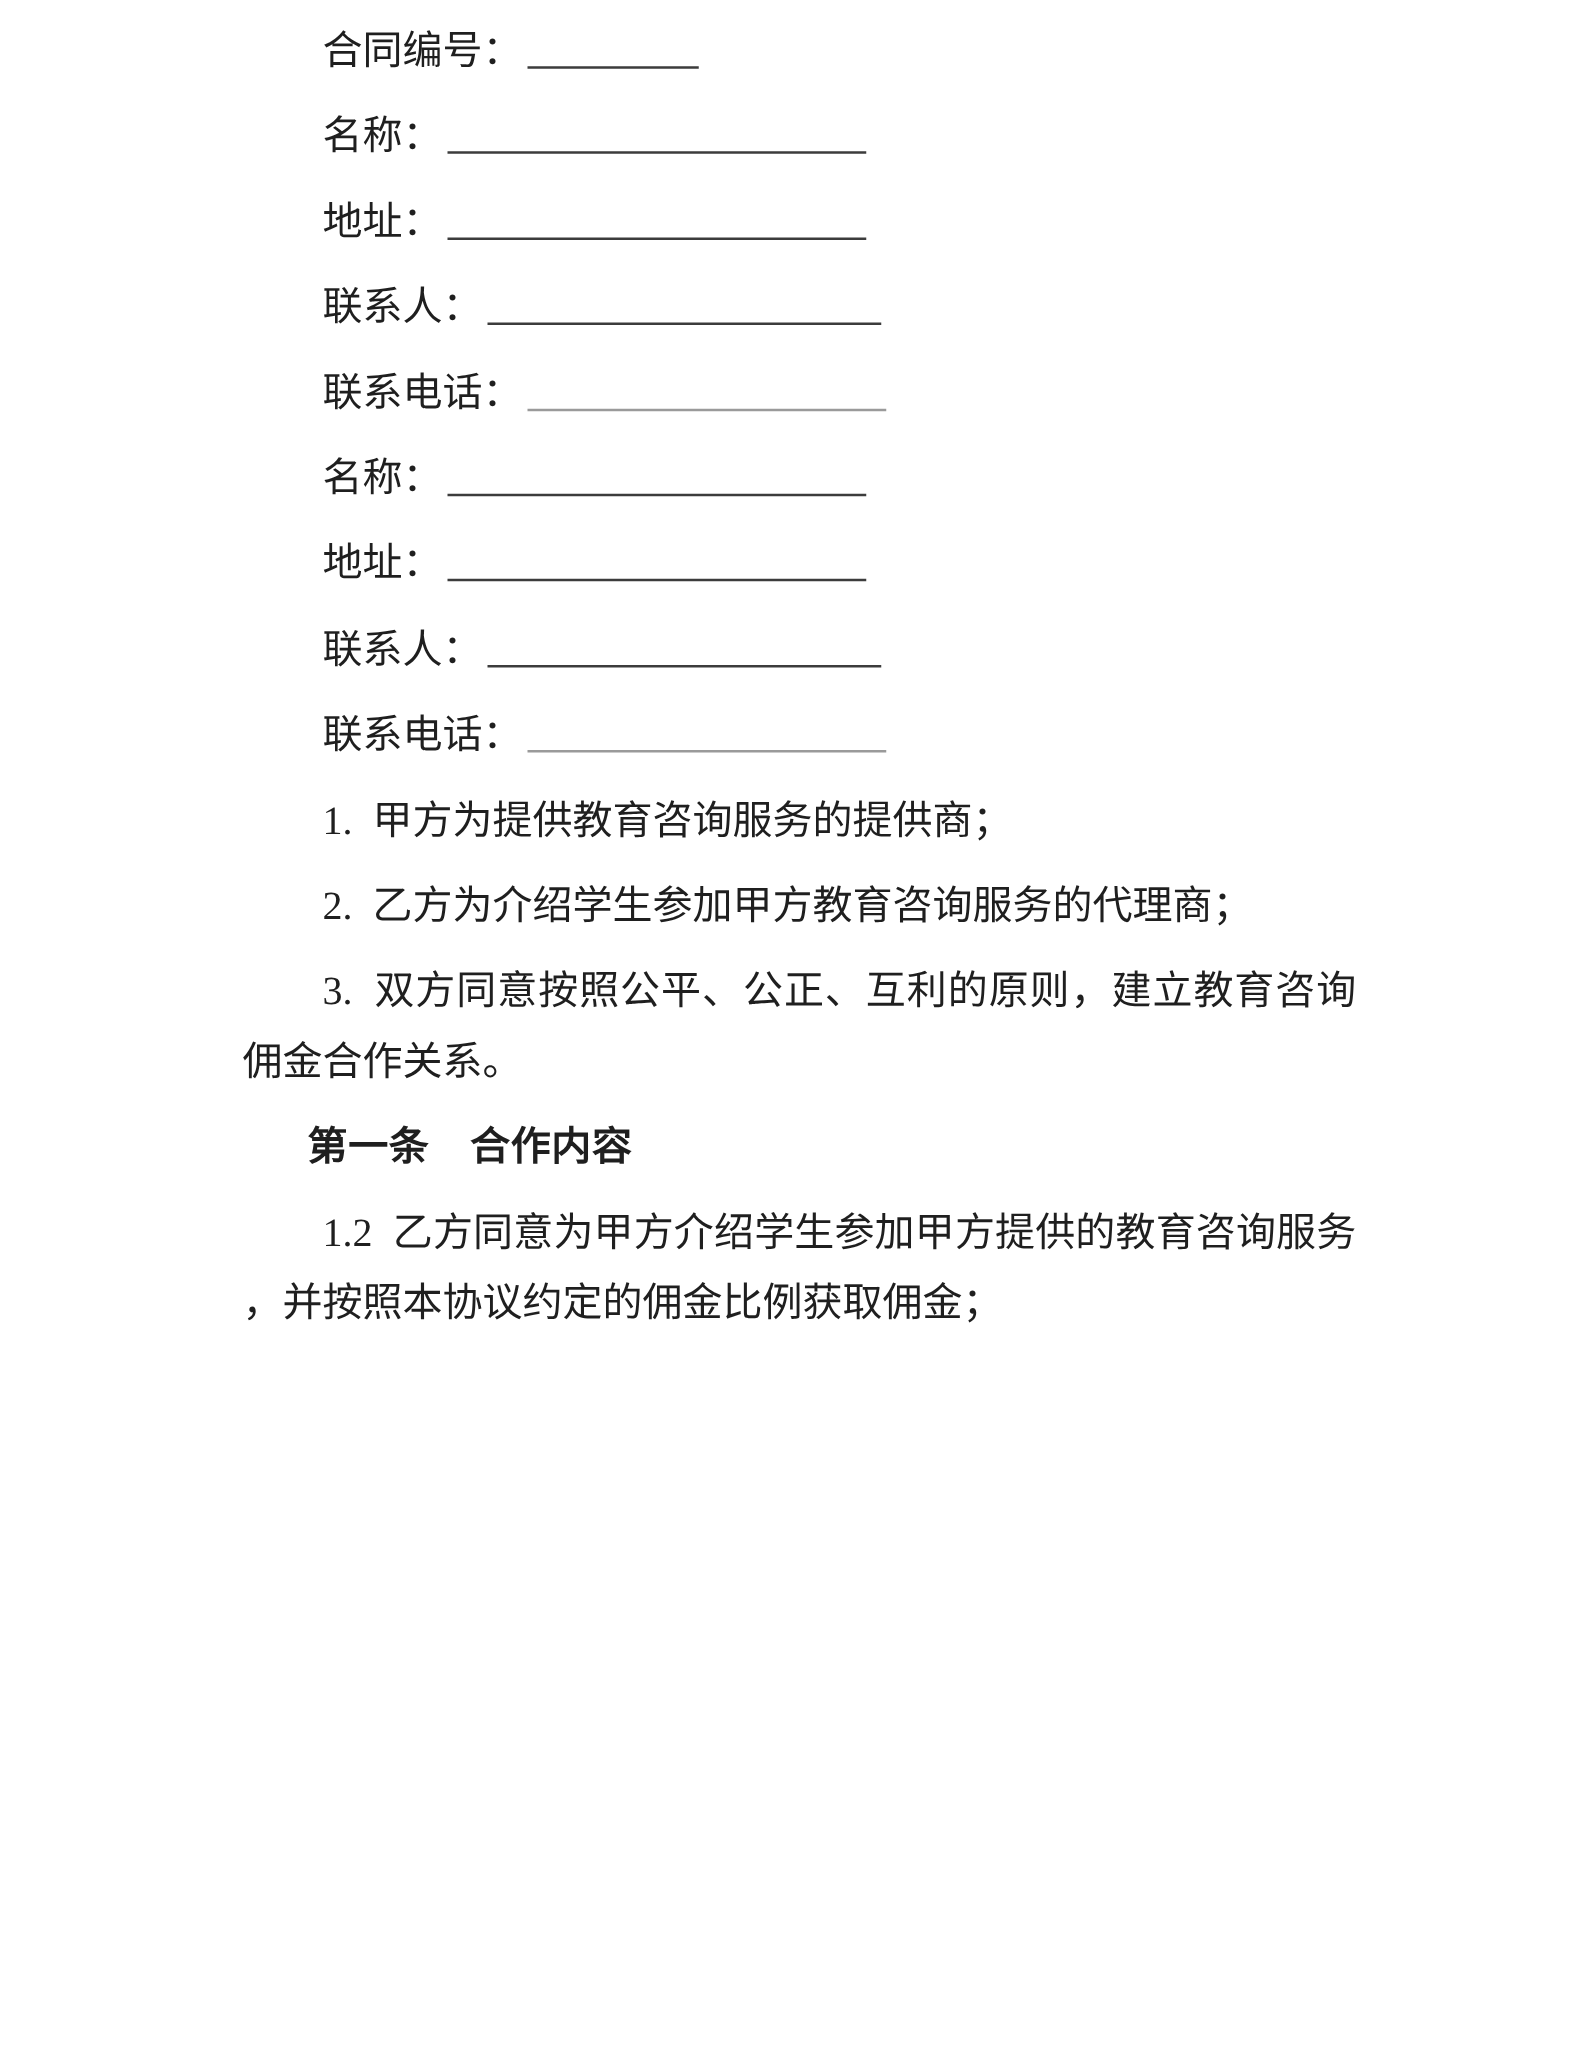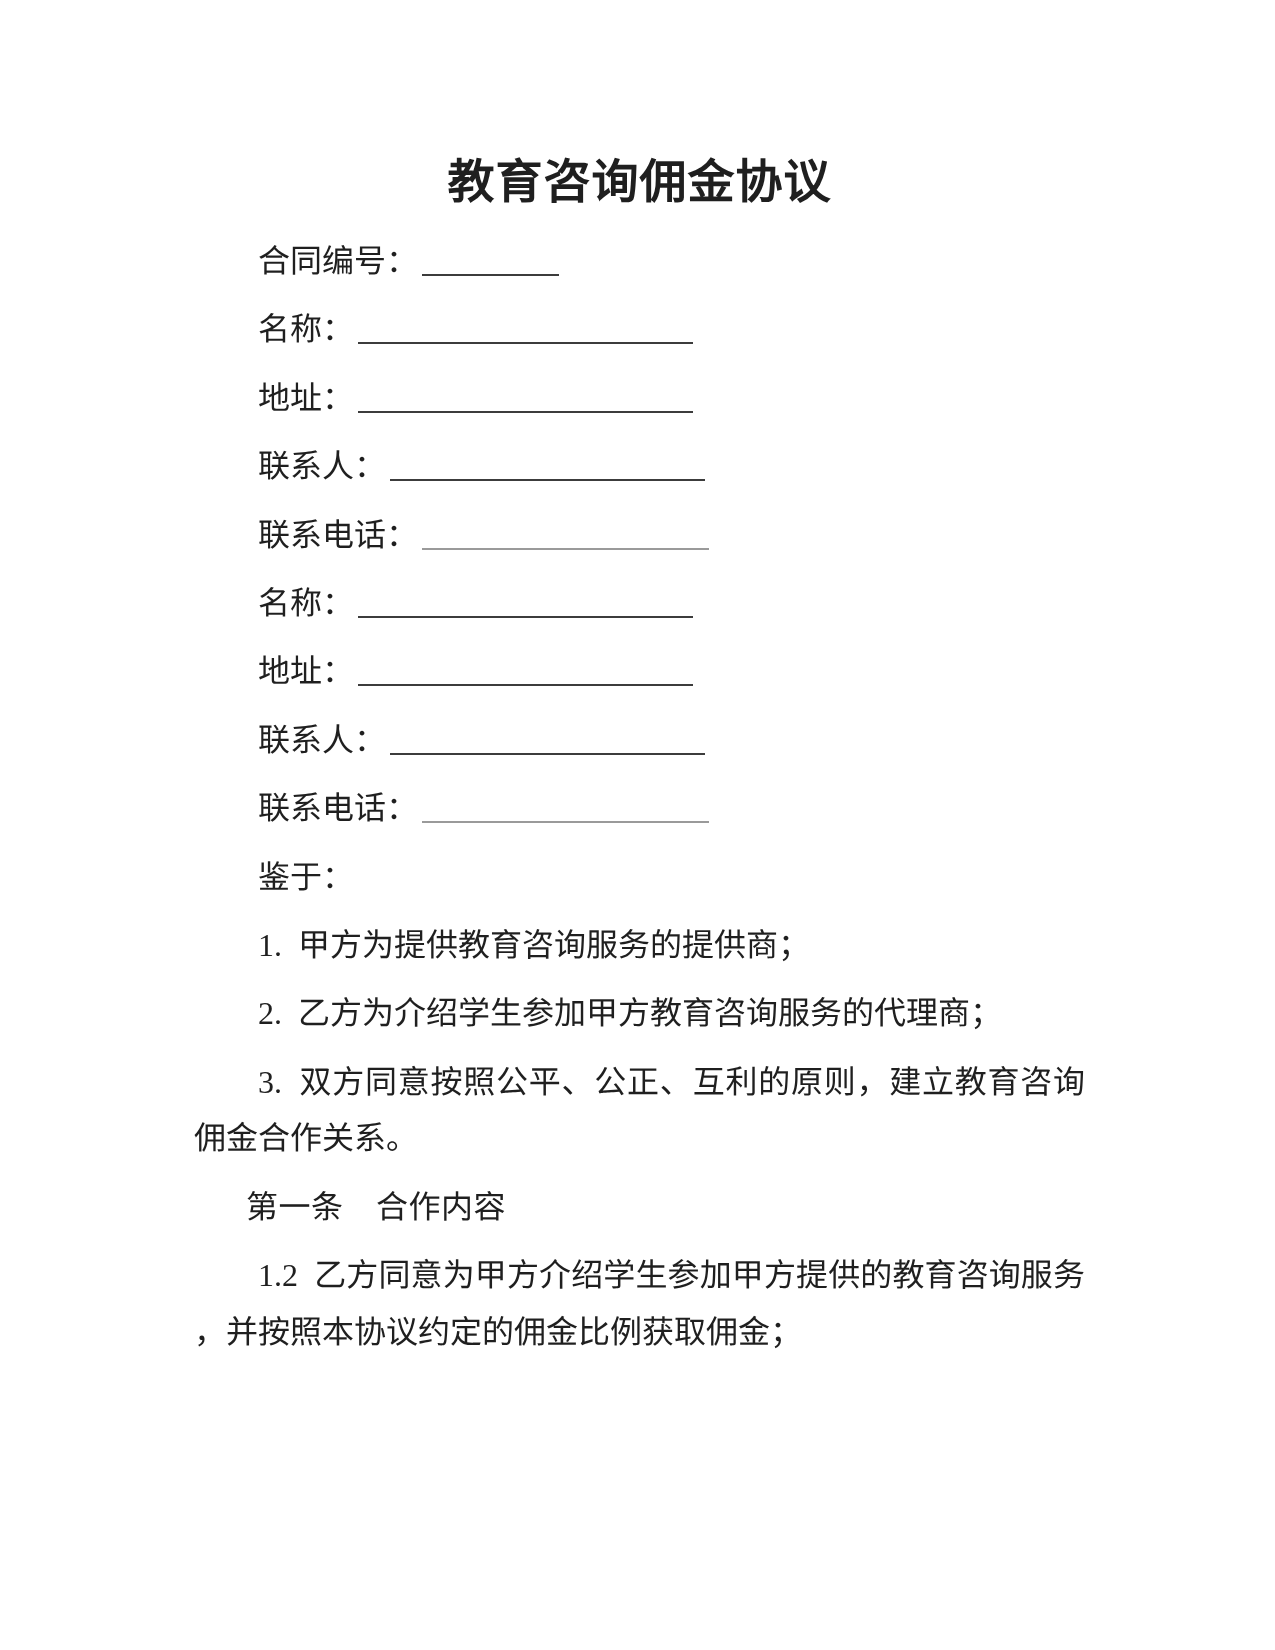--- a/index.html
+++ b/index.html
@@ -53,31 +53,30 @@
   .blank.w-short  { width: 137px; }
   .blank.w-name   { width: 335px; }
   .blank.w-addr   { width: 335px; }
   .blank.w-person { width: 315px; }
   .blank.w-phone  { width: 287px; }
   .section-heading {
     margin: 0;
     font-family: "Liberation Sans", sans-serif;
     font-size: 32px;
     line-height: 56.4px;
-    font-weight: 400;
+    font-weight: 700;
     text-indent: 64px;
     letter-spacing: 0.5px;
   }
 </style>
 </head>
 <body>
 
 <div class="page">
 
-  <h1 class="doc-title">教育咨询佣金协议</h1>
 
   <p class="para">
     <span class="field-label">合同编号：</span><span class="blank w-short"></span>
   </p>
 
   <p class="para">
     <span class="field-label">名称：</span><span class="blank w-name"></span>
   </p>
   <p class="para">
     <span class="field-label">地址：</span><span class="blank w-addr"></span>
@@ -95,21 +94,20 @@
   <p class="para">
     <span class="field-label">地址：</span><span class="blank w-addr"></span>
   </p>
   <p class="para">
     <span class="field-label">联系人：</span><span class="blank w-person"></span>
   </p>
   <p class="para">
     <span class="field-label">联系电话：</span><span class="blank light w-phone"></span>
   </p>
 
-  <p class="para">鉴于：</p>
   <p class="para">1.&nbsp;&nbsp;甲方为提供教育咨询服务的提供商；</p>
   <p class="para">2.&nbsp;&nbsp;乙方为介绍学生参加甲方教育咨询服务的代理商；</p>
   <p class="para">3.&nbsp;&nbsp;双方同意按照公平、公正、互利的原则，建立教育咨询佣金合作关系。</p>
 
   <h2 class="section-heading">第一条　合作内容</h2>
   <p class="para">1.2&nbsp;&nbsp;乙方同意为甲方介绍学生参加甲方提供的教育咨询服务，并按照本协议约定的佣金比例获取佣金；</p>
 
 
 </div>
 

